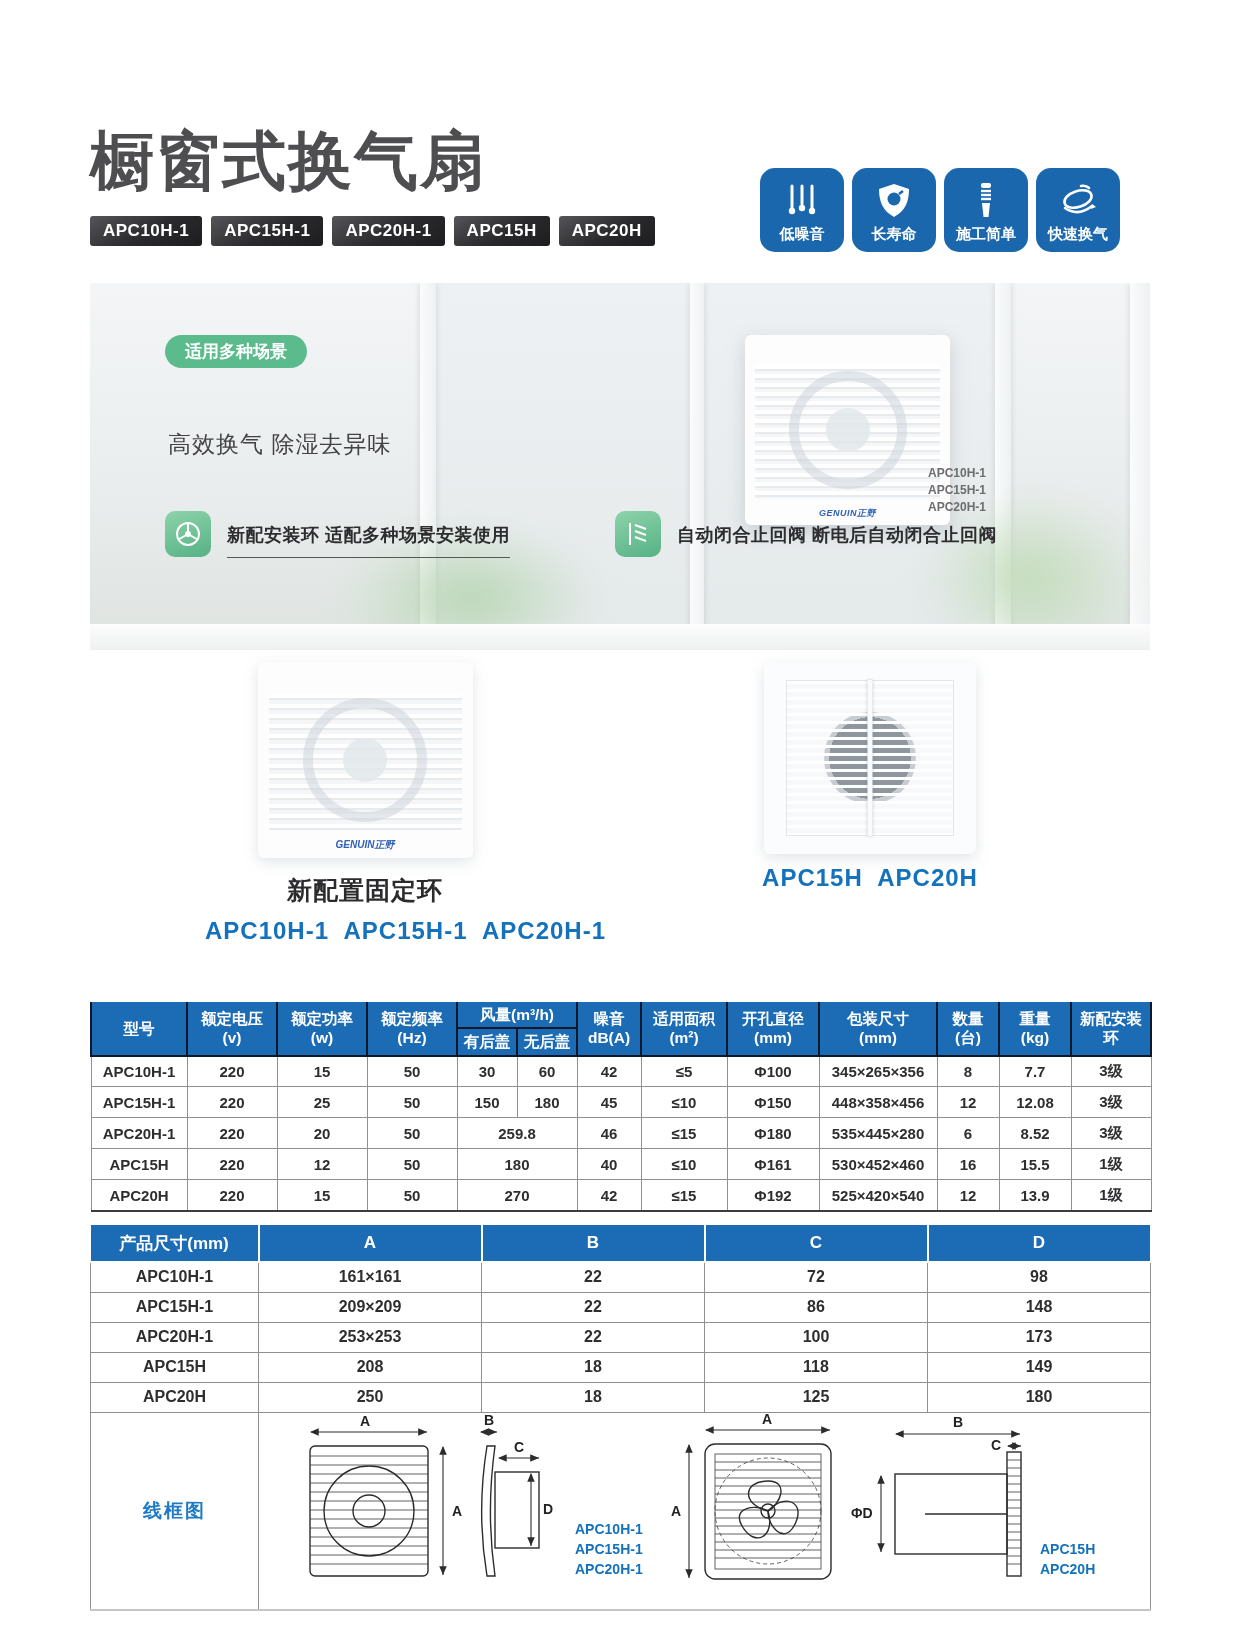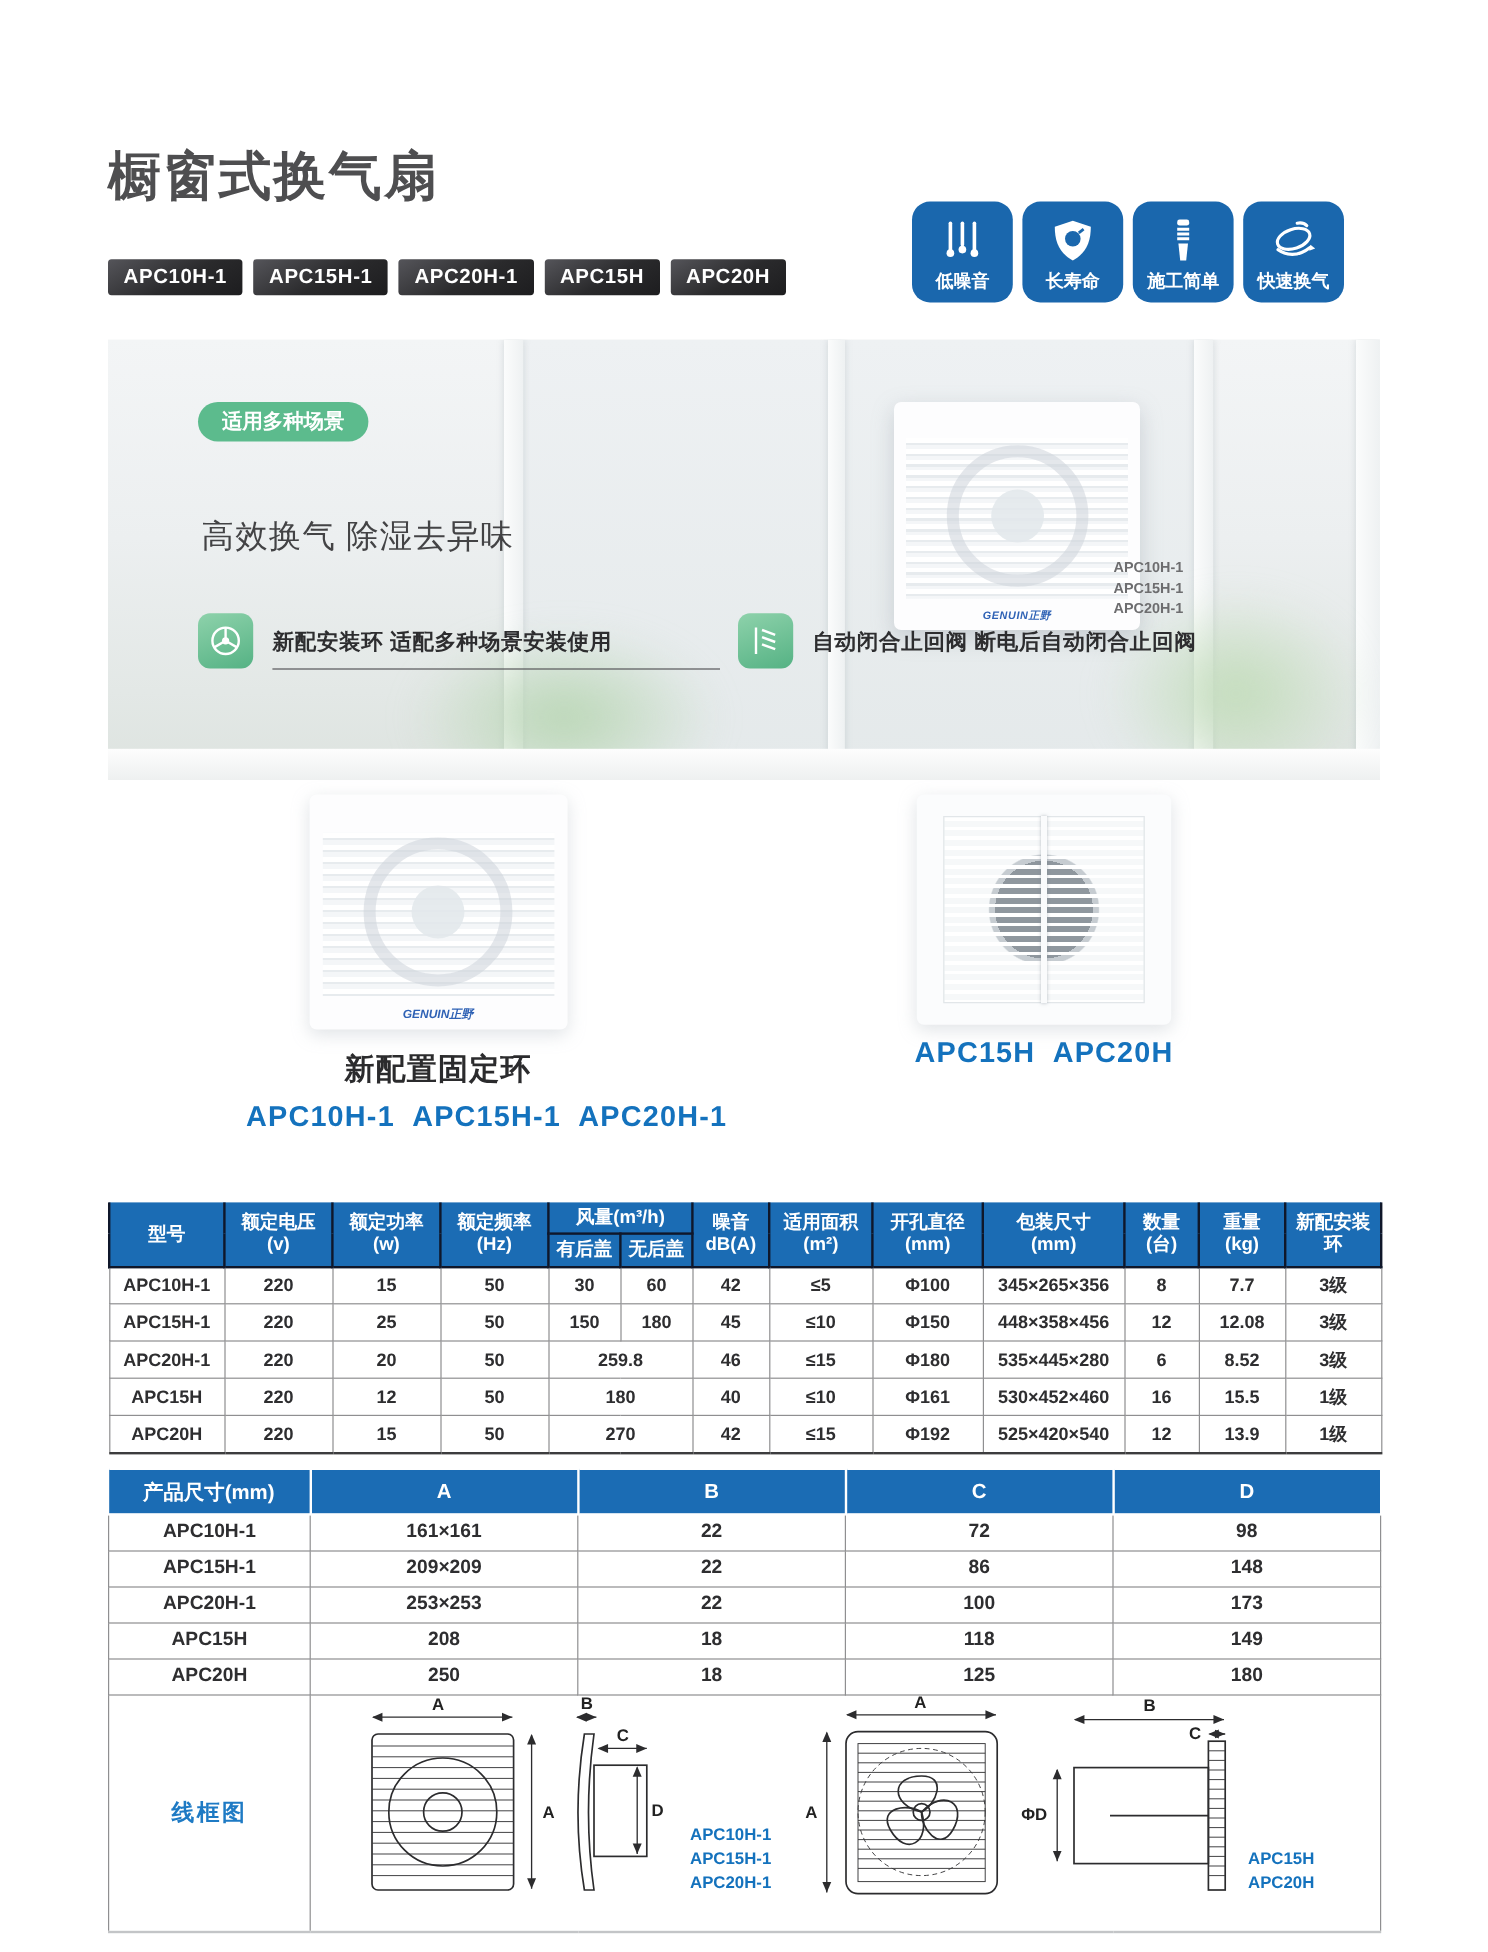--- a/index.html
+++ b/index.html
@@ -1,19 +1,19 @@
 <!DOCTYPE html>
 <html><head>
 <meta charset="utf-8">
 <style>
   * { margin:0; padding:0; box-sizing:border-box; }
   html,body { width:1240px; height:1627px; background:#ffffff; font-family:"Liberation Sans","DejaVu Sans",sans-serif; position:relative; overflow:hidden; }
 
   
-  .page-title { position:absolute; left:90px; top:118px; font-size:44px; font-weight:900; color:#4e4e50; letter-spacing:2px; }
+  .page-title { position:absolute; left:90px; top:118px; font-size:64px; font-weight:900; color:#4e4e50; letter-spacing:2px; }
   .badges { position:absolute; left:90px; top:216px; display:flex; gap:9px; }
   .badge { background:linear-gradient(150deg,#55555a 0%,#2a2a2c 55%,#1d1d1f 100%); color:#fff; font-size:17px; font-weight:700; padding:5px 13px; border-radius:3px; letter-spacing:.5px; }
   .tiles { position:absolute; left:760px; top:168px; display:flex; gap:8px; }
   .tile { width:84px; height:84px; background:#1a67ad; border-radius:15px; display:flex; flex-direction:column; align-items:center; justify-content:flex-end; padding-bottom:8px; }
   .tile .glyph { position:absolute; top:10px; }
   .tile { position:relative; }
   .tile .tile-label { color:#fff; font-size:15px; font-weight:700; }
 
   
   .hero { position:absolute; left:90px; top:283px; width:1060px; height:367px; overflow:hidden;
@@ -21,29 +21,29 @@
   .mullion { position:absolute; top:0; bottom:0; background:linear-gradient(90deg,#fbfcfc,#eef1f2); box-shadow:0 0 6px rgba(150,160,165,.35); }
   .m1{left:330px;width:16px;} .m2{left:600px;width:14px;} .m3{left:905px;width:16px;} .m4{left:1040px;width:20px;}
   .glass { position:absolute; top:0; bottom:0; background:linear-gradient(180deg,#eef1f3,#e4e9ea); }
   .g1{left:346px;width:254px;} .g2{left:614px;width:291px;}
   .foliage { position:absolute; border-radius:50%; filter:blur(14px); }
   .f1{ left:250px; top:240px; width:260px; height:150px; background:radial-gradient(ellipse,#b9d6b4 0%,rgba(185,214,180,0) 70%); }
   .f2{ left:830px; top:210px; width:220px; height:170px; background:radial-gradient(ellipse,#c2dcba 0%,rgba(194,220,186,0) 70%); }
   .sill { position:absolute; left:0; right:0; bottom:0; height:26px; background:linear-gradient(180deg,#fdfdfd,#eef0f0); }
   .hero-tag { position:absolute; left:75px; top:52px; background:#5cbb8d; color:#fff; font-size:17px; font-weight:700; padding:5px 20px; border-radius:17px; }
   .hero-heading { position:absolute; left:75px; top:96px; font-size:36px; font-weight:900; color:#7d96d8; letter-spacing:1px; }
-  .hero-sub { position:absolute; left:78px; top:146px; font-size:27px; font-weight:500; color:#434345; letter-spacing:1px; }
+  .hero-sub { position:absolute; left:78px; top:146px; font-size:23px; font-weight:500; color:#434345; letter-spacing:1px; }
   .hero-fan { position:absolute; left:655px; top:52px; width:205px; height:190px; background:#fdfdfe; border-radius:6px; box-shadow:0 6px 18px rgba(140,150,160,.35); }
   .hero-fan .louvers { position:absolute; left:10px; right:10px; top:30px; bottom:26px;
     background:repeating-linear-gradient(180deg,#ffffff 0 4px,#e7ebee 4px 6px,#f4f6f8 6px 9px); }
   .fan-ring { position:absolute; left:50%; top:50%; width:118px; height:118px; transform:translate(-50%,-50%); border-radius:50%; border:10px solid rgba(205,212,218,.55); }
   .fan-hub { position:absolute; left:50%; top:50%; width:44px; height:44px; transform:translate(-50%,-50%); border-radius:50%; background:rgba(226,231,235,.85); }
   .hero-fan .fan-logo { position:absolute; bottom:5px; width:100%; text-align:center; font-size:9px; font-weight:700; font-style:italic; color:#2f62b5; letter-spacing:.5px; }
   .hero-fan-models { position:absolute; left:838px; top:182px; font-size:12px; font-weight:700; color:#6d6d6f; line-height:17px; }
-  .hero-features { position:absolute; top:228px; display:flex; flex-direction:column; gap:20px; }
+  .hero-features { position:absolute; top:228px; display:flex; flex-direction:row; gap:20px; }
   .hf-left { left:75px; width:435px; }
   .hf-right { left:525px; width:500px; }
   .hf-row { display:flex; align-items:flex-start; gap:16px; }
   .hf-icon { width:46px; height:46px; border-radius:10px; flex:0 0 46px;
     background:linear-gradient(160deg,#8ed2ab 0%,#55b284 100%); display:flex; align-items:center; justify-content:center; }
   .hf-text { font-size:18px; font-weight:700; color:#2d2d2f; padding-top:12px; letter-spacing:.5px; }
   .hf-row.underlined .hf-text { border-bottom:1px solid #57575a; padding-bottom:10px; flex:1; }
 
   
   .product { position:absolute; top:662px; text-align:center; }

